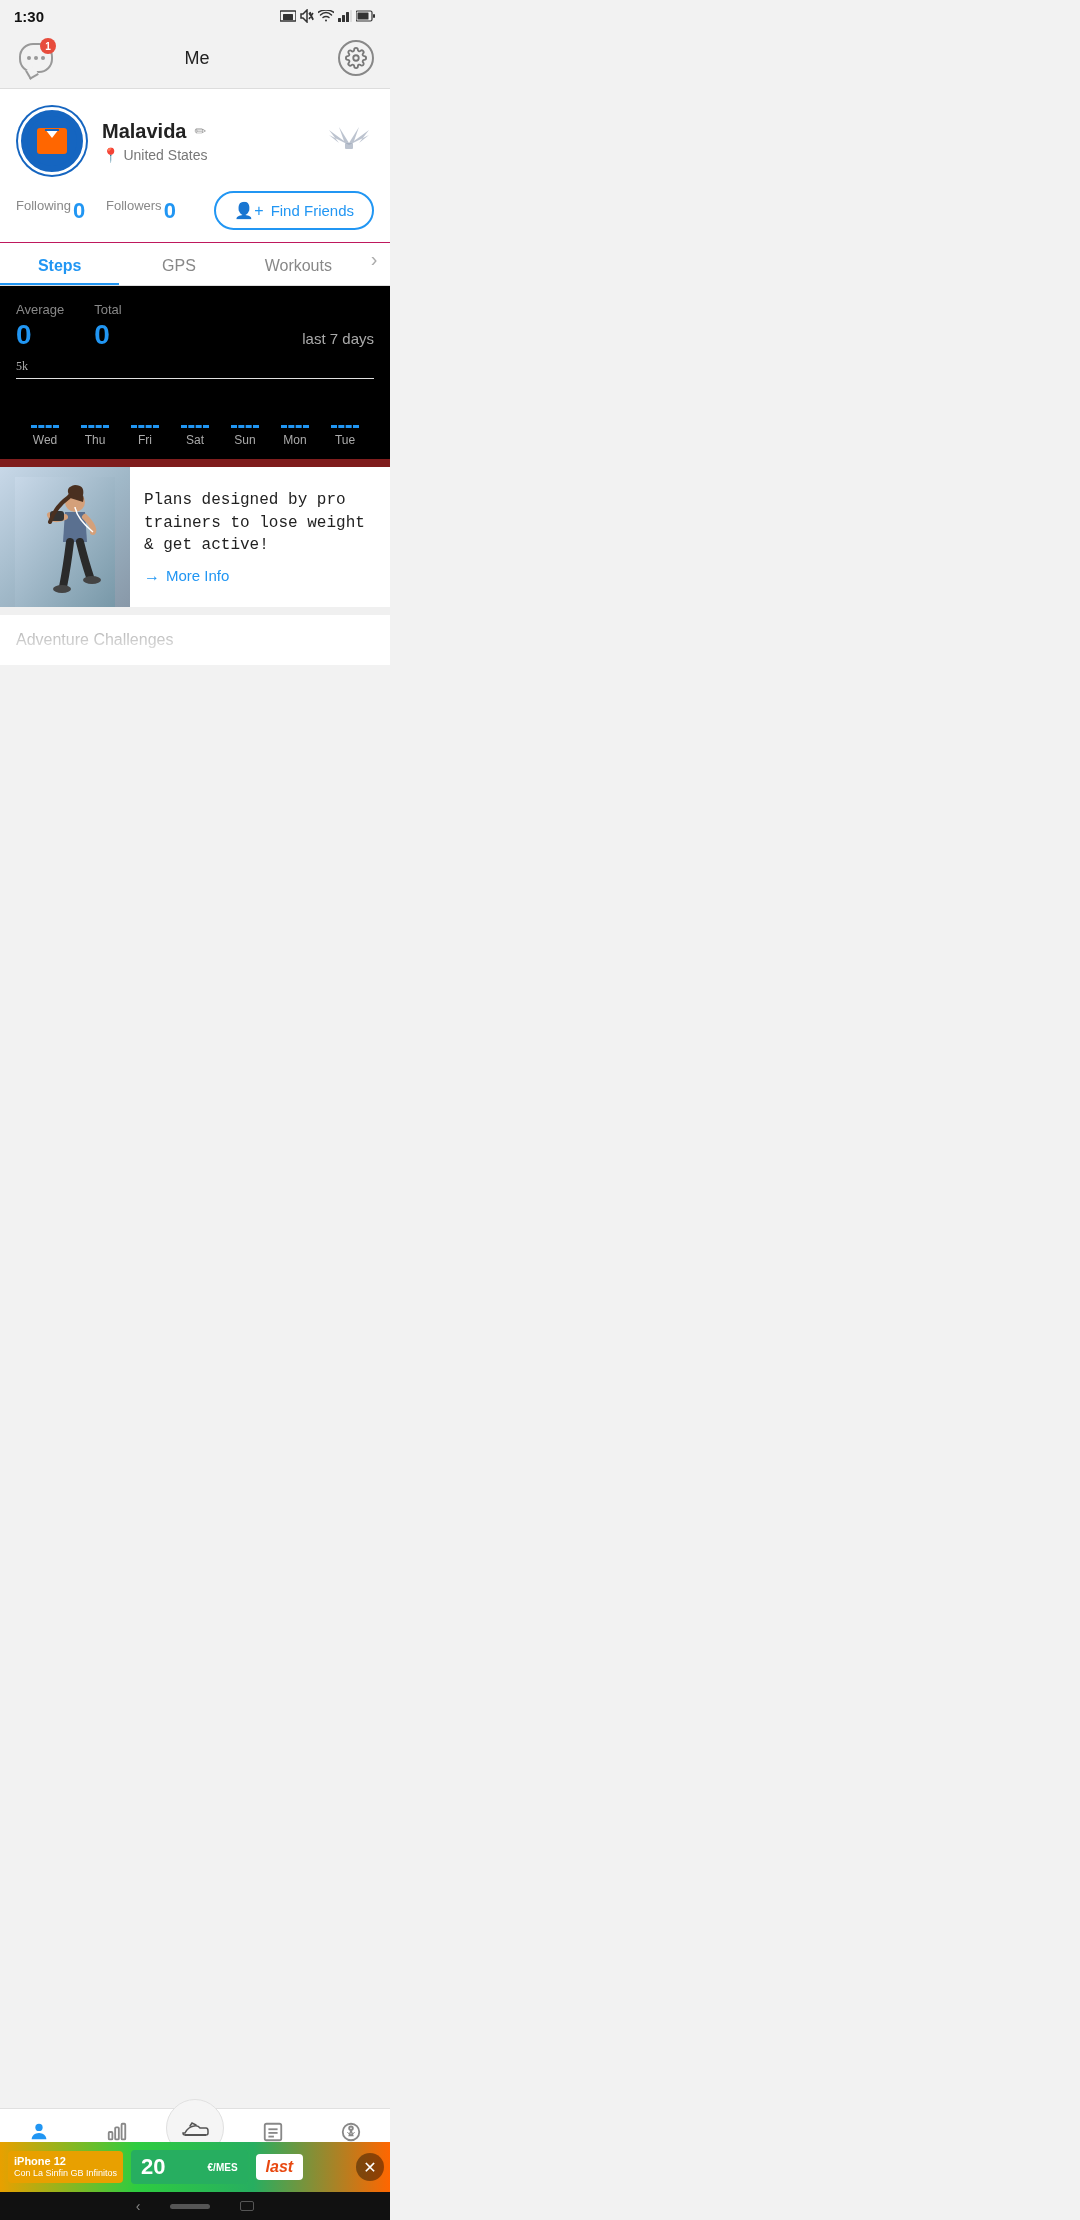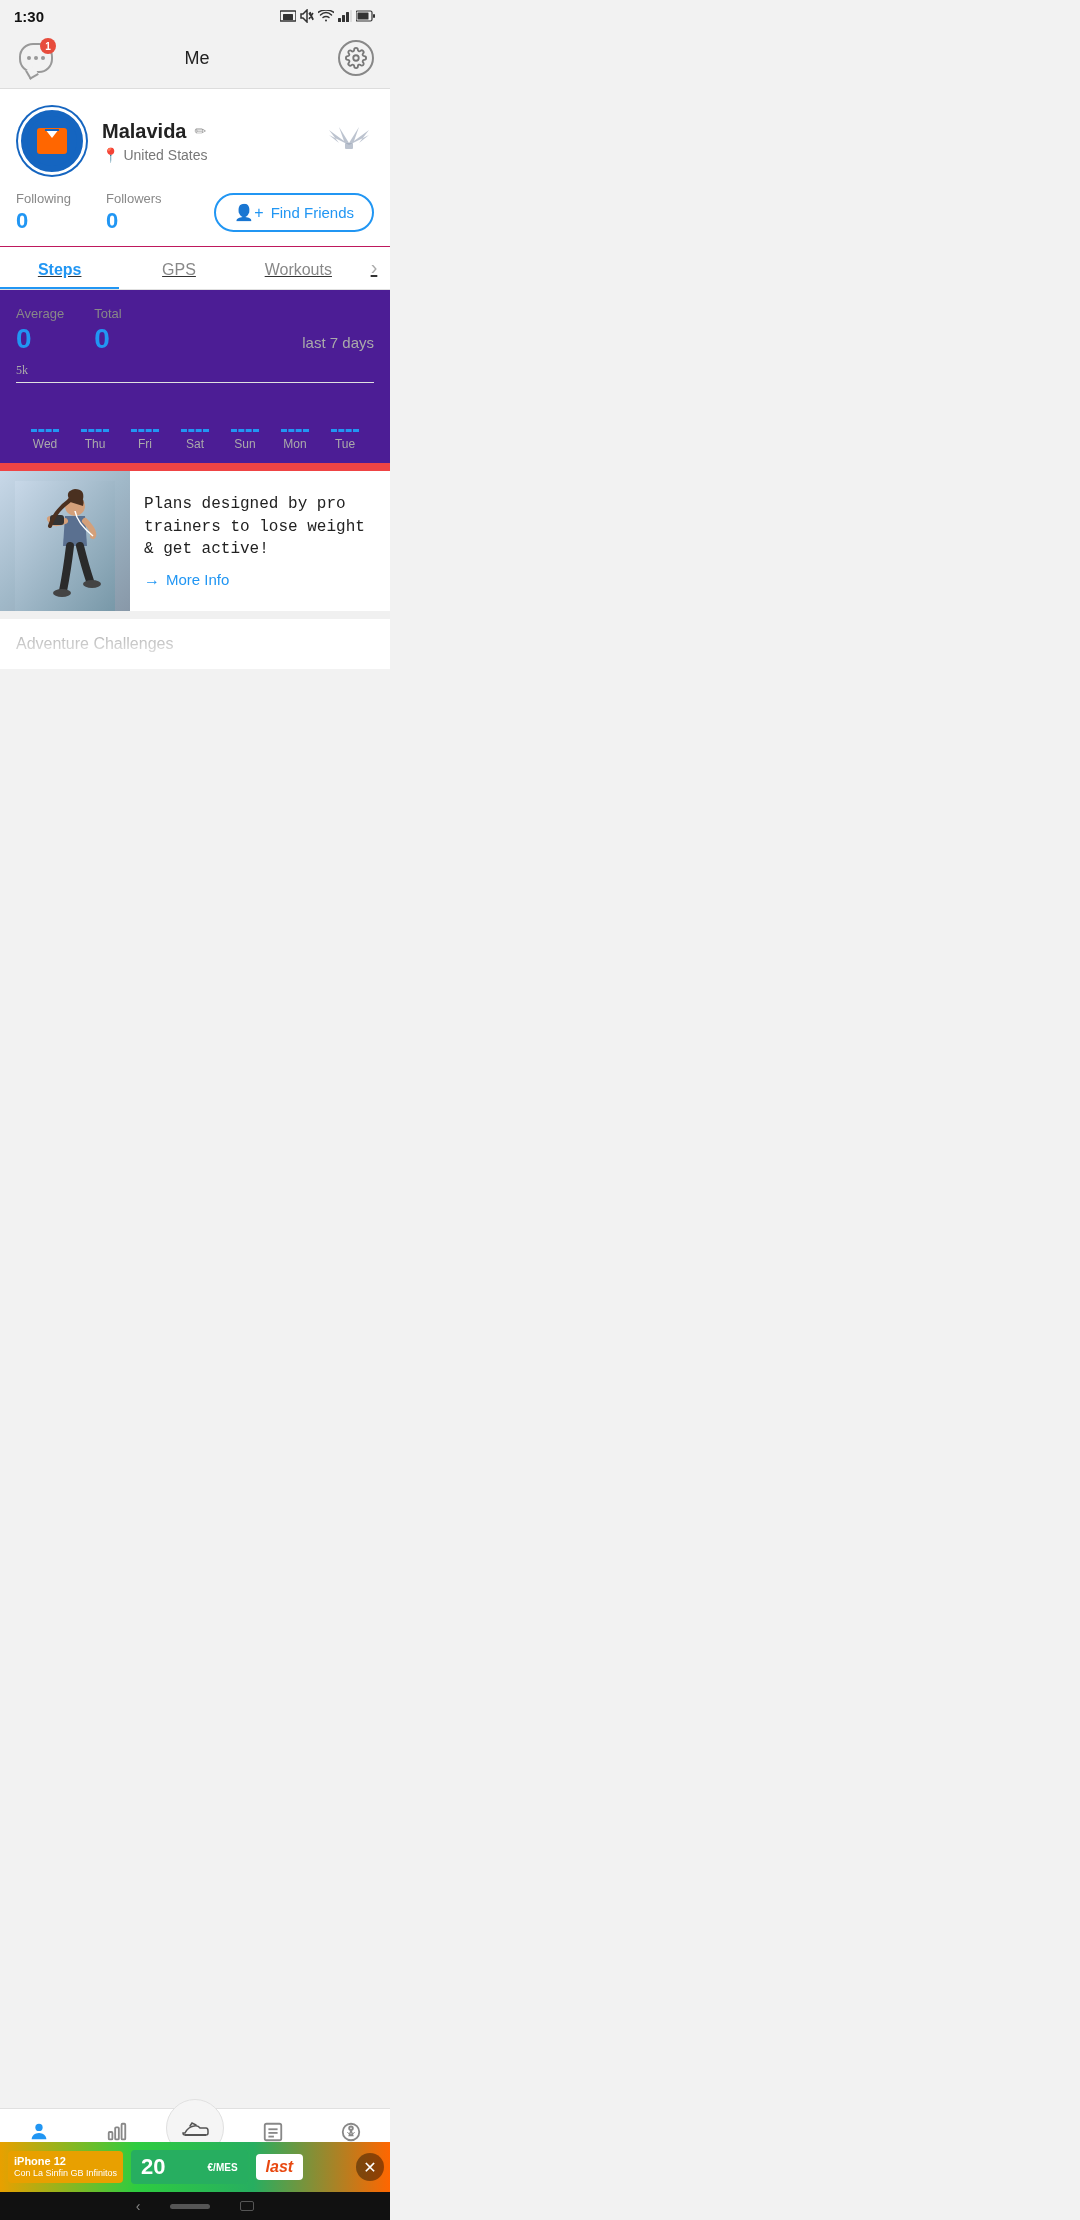--- a/index.html
+++ b/index.html
@@ -170,21 +170,20 @@
     }
 
     
     .social-stats {
       display: flex;
       align-items: center;
       gap: 0;
     }
     .stat-block {
       display: flex;
-      flex-direction: column;
       gap: 2px;
       min-width: 90px;
     }
     .stat-label {
       font-size: 13px;
       color: #888;
     }
     .stat-value {
       font-size: 22px;
       font-weight: 700;
@@ -209,22 +208,21 @@
       font-size: 16px;
     }
 
     
     .tabs-section {
       background: #fff;
       border-bottom: 1px solid #e0e0e0;
     }
     .tabs-row {
       display: flex;
-      align-items: flex-end;
-      text-decoration: underline;
+      align-items: center;
     }
     .tab {
       flex: 1;
       padding: 14px 8px 10px;
       text-align: center;
       font-size: 16px;
       color: #888;
       cursor: pointer;
       position: relative;
     }
@@ -244,23 +242,23 @@
       display: flex;
       align-items: center;
       justify-content: center;
       color: #aaa;
       font-size: 20px;
       padding-bottom: 10px;
     }
 
     
     .steps-content {
-      background: #4c1d95;
+      background: #000000;
       padding: 16px 16px 12px;
-      border-bottom: 8px solid #ef4444;
+      border-bottom: 8px solid #7f1d1d;
     }
     .steps-stats-row {
       display: flex;
       align-items: flex-start;
       gap: 30px;
       margin-bottom: 6px;
     }
     .steps-stat {
       display: flex;
       flex-direction: column;

